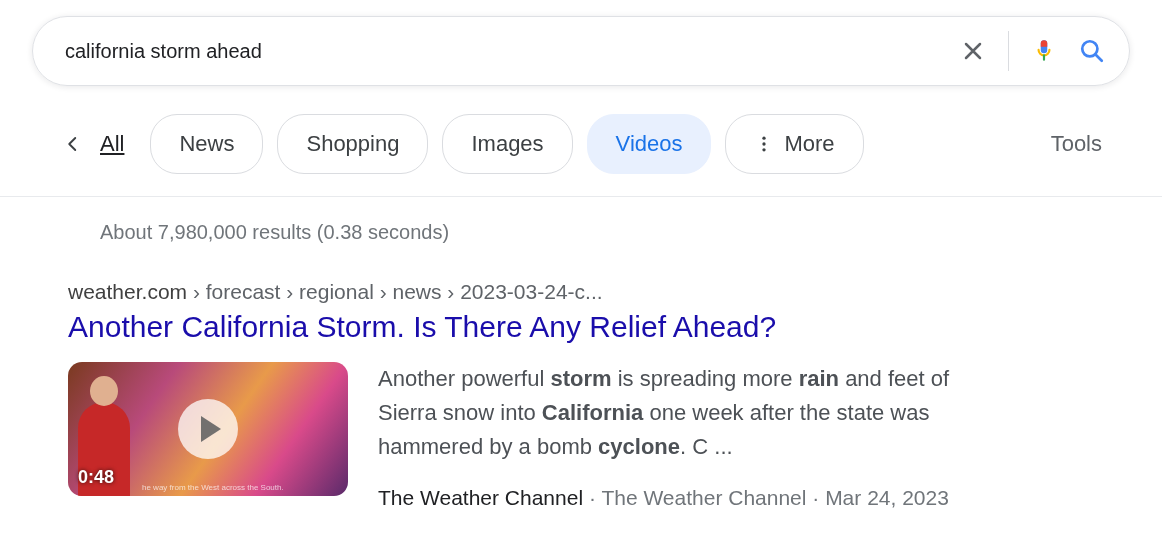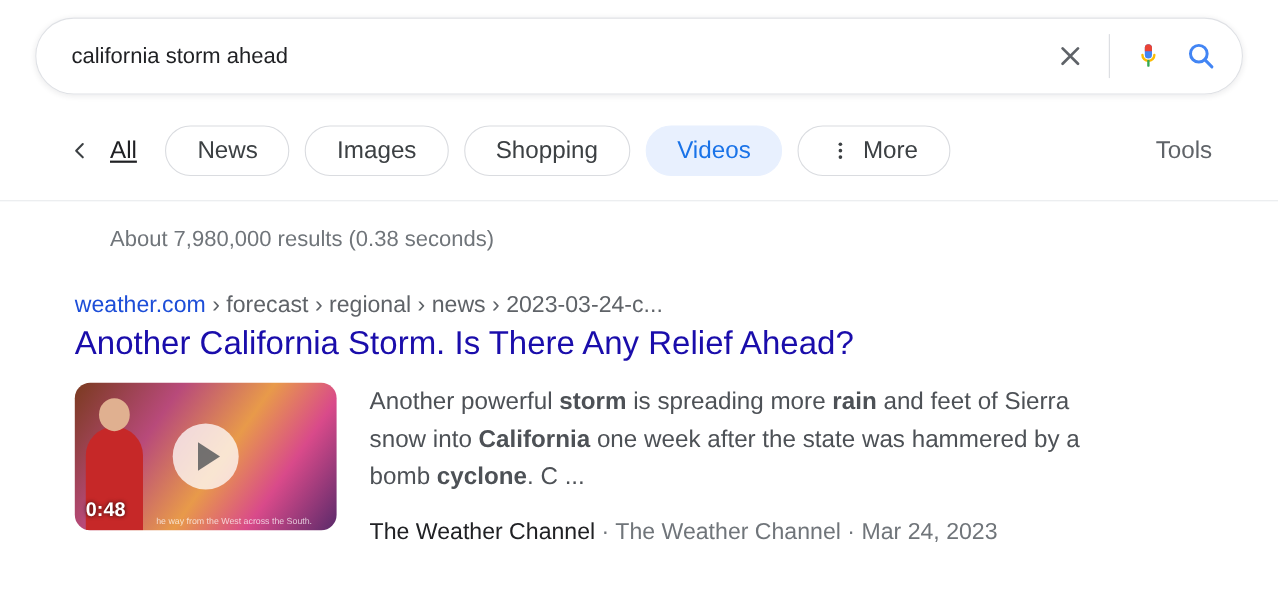--- a/index.html
+++ b/index.html
@@ -47,21 +47,21 @@
   .tab-all {
     font-size: 22px;
     color: #202124;
     margin-right: 26px;
     cursor: pointer;
     text-decoration: underline;
   }
   .chip {
     display: inline-flex;
     align-items: center;
-    height: 46px;
+    height: 60px;
     padding: 0 28px;
     border: 1px solid #dadce0;
     border-radius: 27px;
     font-size: 22px;
     color: #3c4043;
     margin-right: 14px;
     cursor: pointer;
     background: #fff;
   }
   .chip.active {
@@ -84,36 +84,36 @@
     margin-left: 20px;
   }
   .result {
     padding: 36px 60px 0 68px;
     max-width: 1060px;
   }
   .breadcrumb {
     font-size: 21px;
     color: #5f6368;
   }
-  .breadcrumb .domain { color: #1d4ed8; }
+  .breadcrumb .domain { color: #404040; }
   .result-title {
     font-size: 30px;
     color: #1a0dab;
     padding-top: 6px;
     cursor: pointer;
     font-weight: 400;
   }
   .result-body {
     display: flex;
     margin-top: 18px;
     gap: 30px;
   }
   .thumb {
     position: relative;
-    width: 238px;
+    width: 280px;
     height: 134px;
     border-radius: 14px;
     overflow: hidden;
     flex-shrink: 0;
     cursor:pointer;
     background: linear-gradient(125deg, #7a3a1f 0%, #b84a7a 30%, #e89a4a 55%, #d94a8a 75%, #5a2a6a 100%);
   }
   .thumb .presenter {
     position:absolute; left:10px; bottom:0; width:52px; height:94px;
     background: #c62828;
@@ -197,22 +197,22 @@
 </div>
 
 <div class="tabs-row">
   <div class="back-chevron">
     <svg width="18" height="18" viewBox="0 0 24 24">
         <path d="M15 4l-8 8 8 8" stroke="#3c4043" stroke-width="2.5" fill="none" stroke-linecap="round" stroke-linejoin="round"></path>
       </svg>
   </div>
   <div class="tab-all">All</div>
   <div class="chip">News</div>
+  <div class="chip">Shopping</div>
   <div class="chip">Images</div>
-  <div class="chip">Shopping</div>
   <div class="chip active">Videos</div>
   <div class="chip">
     <span class="more-dots">
       <svg width="20" height="20" viewBox="0 0 24 24">
           <circle cx="12" cy="5" r="2" fill="#3c4043"></circle>
           <circle cx="12" cy="12" r="2" fill="#3c4043"></circle>
           <circle cx="12" cy="19" r="2" fill="#3c4043"></circle>
         </svg>
     </span>
     <span>More</span>

